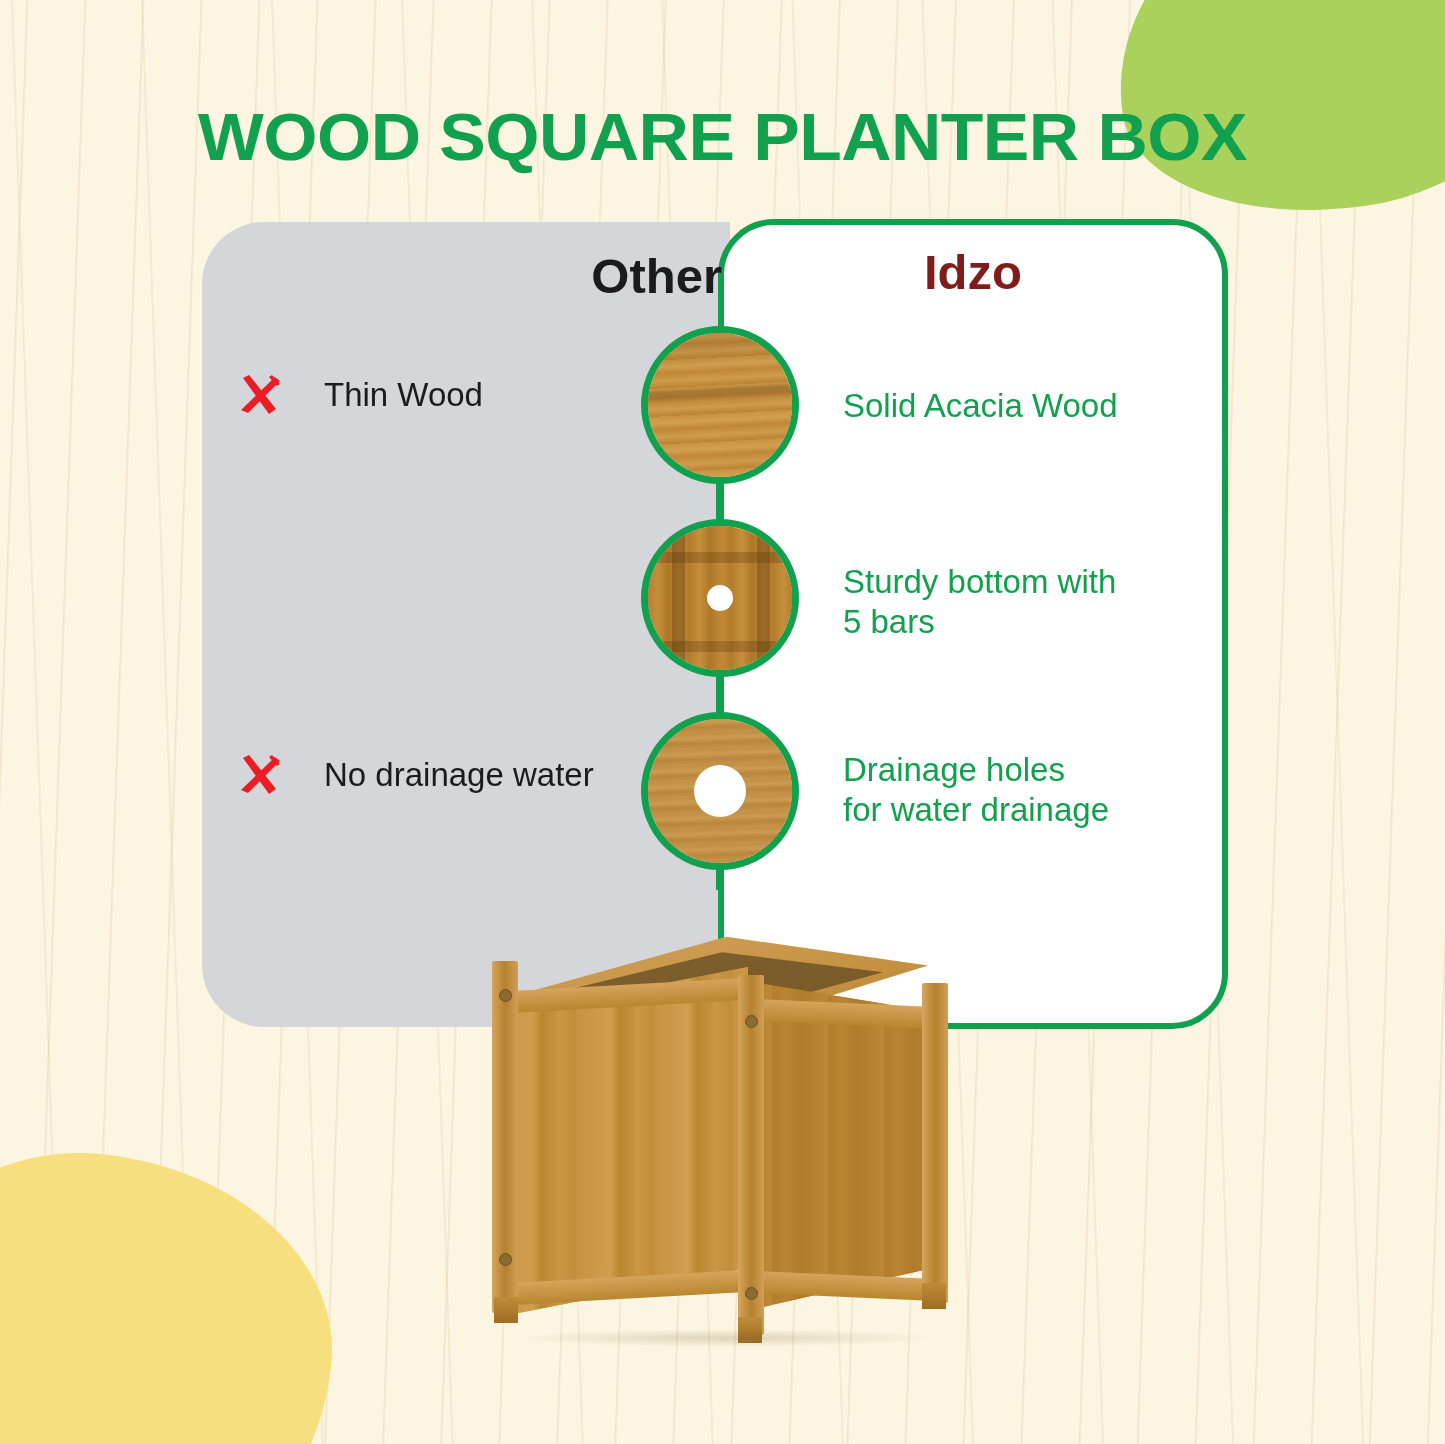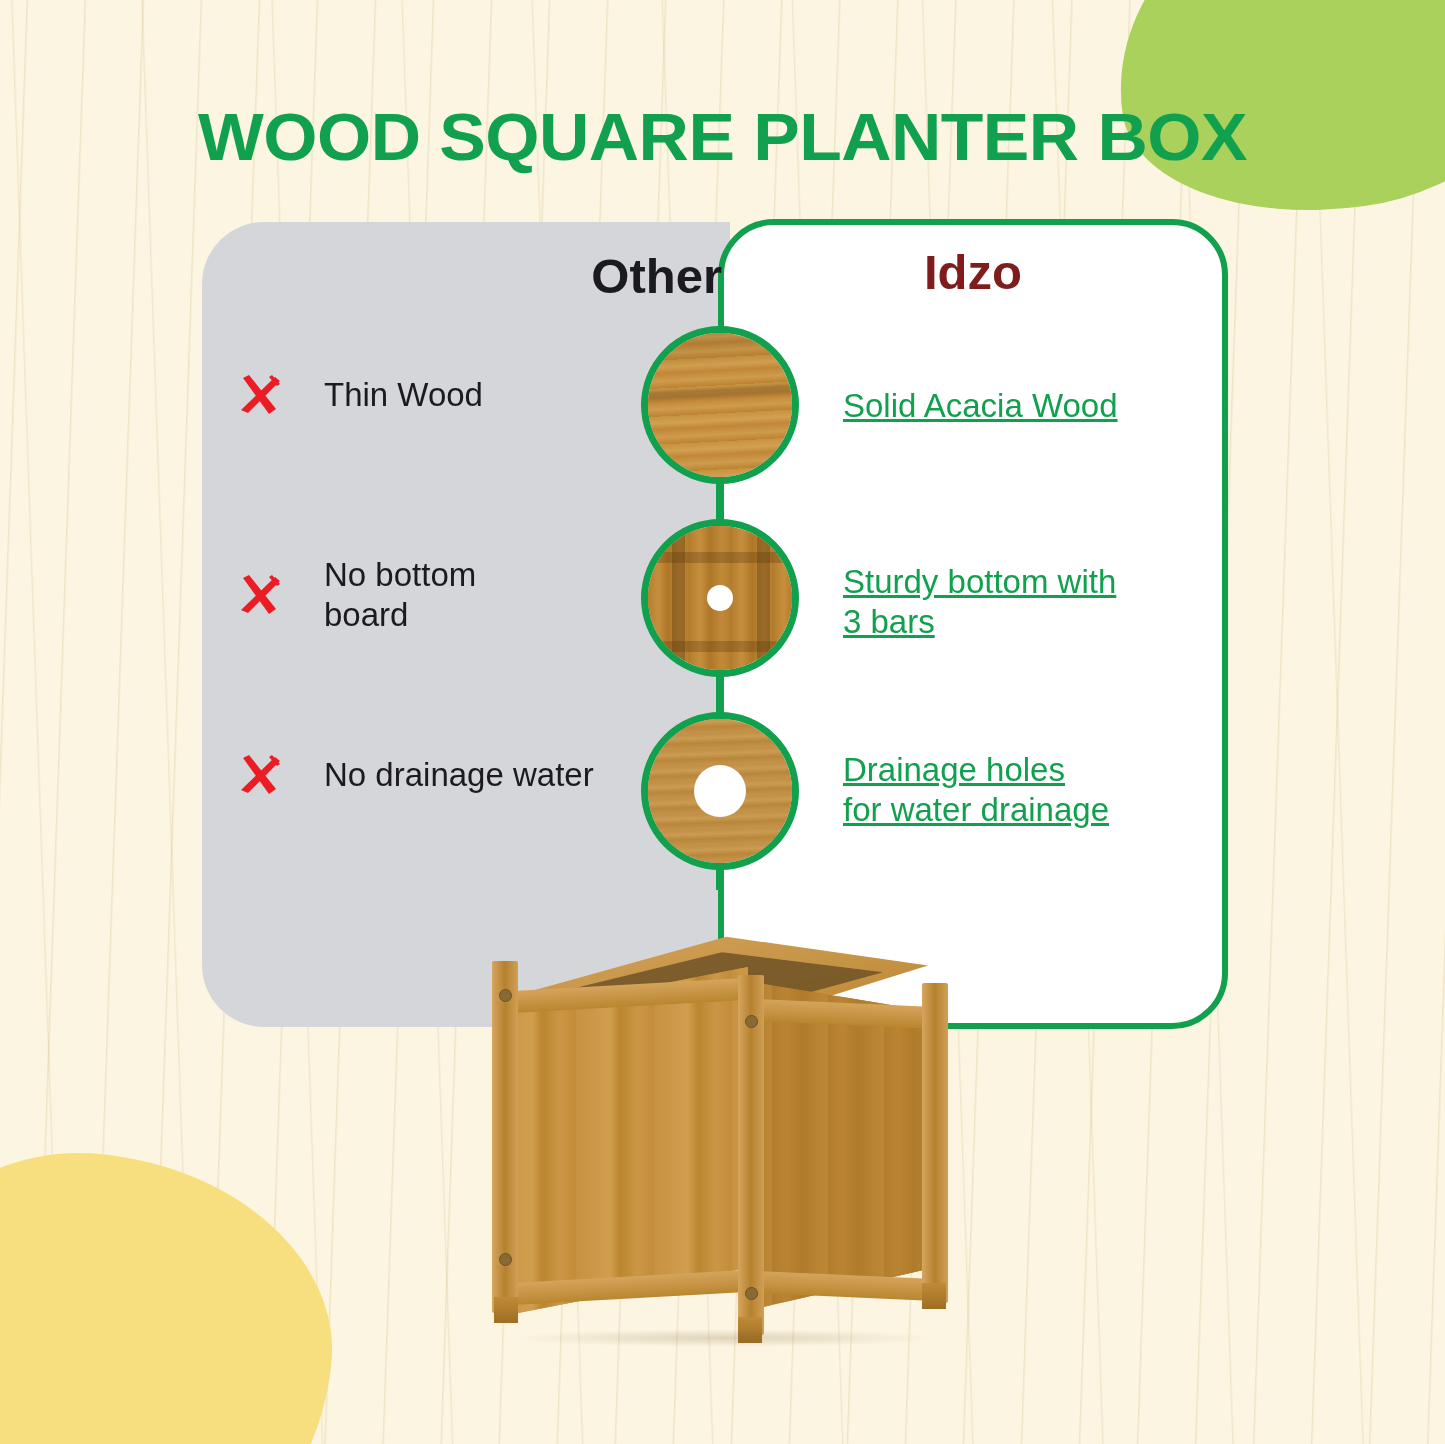--- a/index.html
+++ b/index.html
@@ -166,21 +166,20 @@
     position:absolute;left:50%;top:50%;
     width:52px;height:52px;margin:-26px 0 0 -26px;
     background:#FFFFFF;border-radius:50%;
   }
 
   
   .pro-text{
     position:absolute;left:843px;width:380px;
     font-size:33px;line-height:1.22;color:#10A04E;
     white-space:pre-line;
-    text-decoration:underline;
   }
   .p1{top:386px;}
   .p2{top:562px;}
   .p3{top:750px;}
 
   
   .product{
     position:absolute;left:470px;top:925px;
     width:500px;height:420px;
   }
@@ -273,31 +272,20 @@
     <span class="xmark">
       <svg viewBox="0 0 46 46">
         <path d="M7 6 L13 3 L40 37 L33 42 Z" fill="#EC1C24"></path>
         <path d="M39 5 L44 9 L12 41 L5 38 Z" fill="#EC1C24"></path>
         <path d="M36 3 L44 12 L41 14 L33 5 Z" fill="#EC1C24"></path>
       </svg>
     </span>
     <span class="con-text">Thin Wood</span>
   </div>
 
-  <div class="con-row r2">
-    <span class="xmark">
-      <svg viewBox="0 0 46 46">
-        <path d="M7 6 L13 3 L40 37 L33 42 Z" fill="#EC1C24"></path>
-        <path d="M39 5 L44 9 L12 41 L5 38 Z" fill="#EC1C24"></path>
-        <path d="M36 3 L44 12 L41 14 L33 5 Z" fill="#EC1C24"></path>
-      </svg>
-    </span>
-    <span class="con-text">No bottom
-board</span>
-  </div>
 
   <div class="con-row r3">
     <span class="xmark">
       <svg viewBox="0 0 46 46">
         <path d="M7 6 L13 3 L40 37 L33 42 Z" fill="#EC1C24"></path>
         <path d="M39 5 L44 9 L12 41 L5 38 Z" fill="#EC1C24"></path>
         <path d="M36 3 L44 12 L41 14 L33 5 Z" fill="#EC1C24"></path>
       </svg>
     </span>
     <span class="con-text">No drainage water</span>
@@ -318,21 +306,21 @@
   </div>
 
   <div class="medallion m3">
     <div class="wood-c">
       <div class="hole-lg"></div>
     </div>
   </div>
 
   <div class="pro-text p1">Solid Acacia Wood</div>
   <div class="pro-text p2">Sturdy bottom with
-3 bars</div>
+5 bars</div>
   <div class="pro-text p3">Drainage holes
 for water drainage</div>
 
   <div class="product">
     <div class="pl-wrap">
       <div class="pl-rim"></div>
       <div class="pl-rim-inner"></div>
       <div class="pl-left"></div>
       <div class="pl-right"></div>
 

